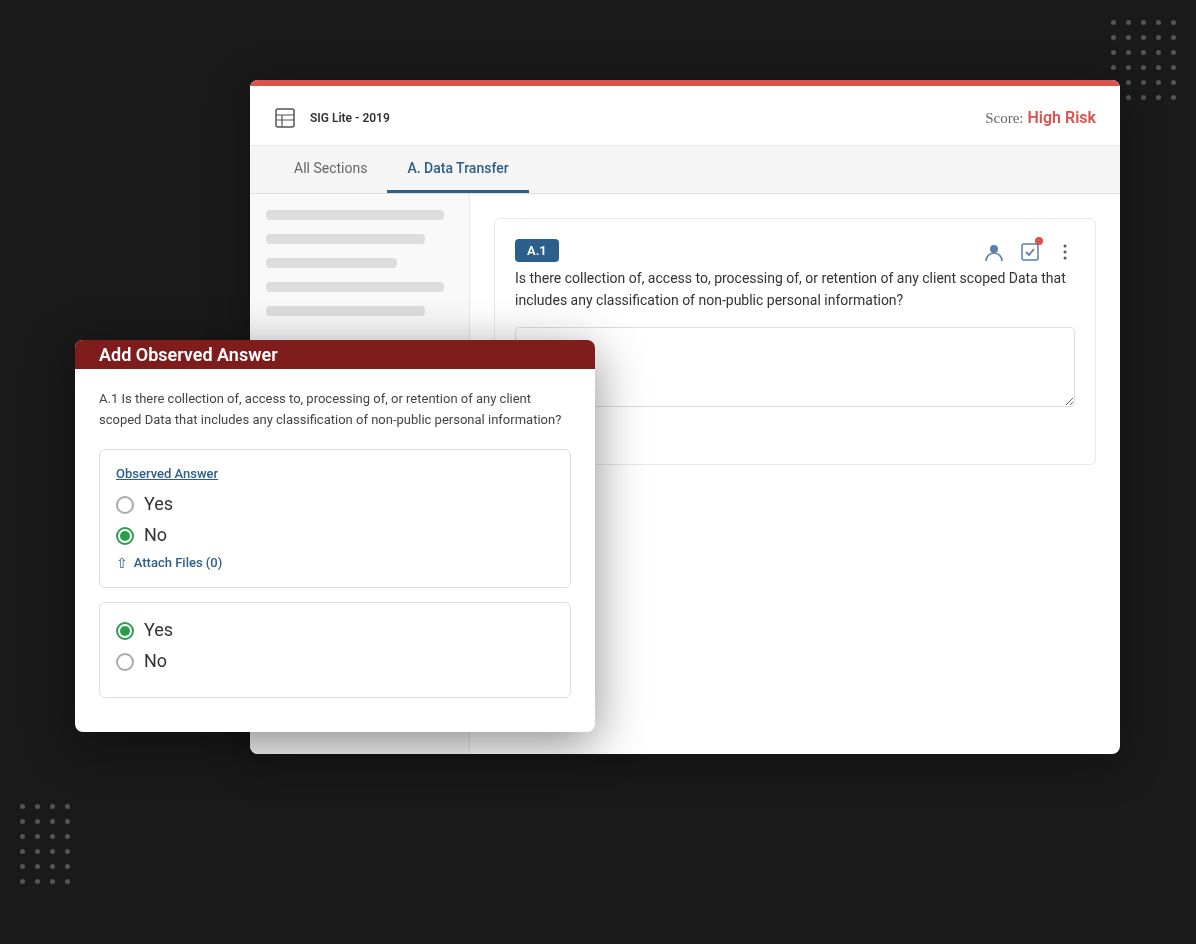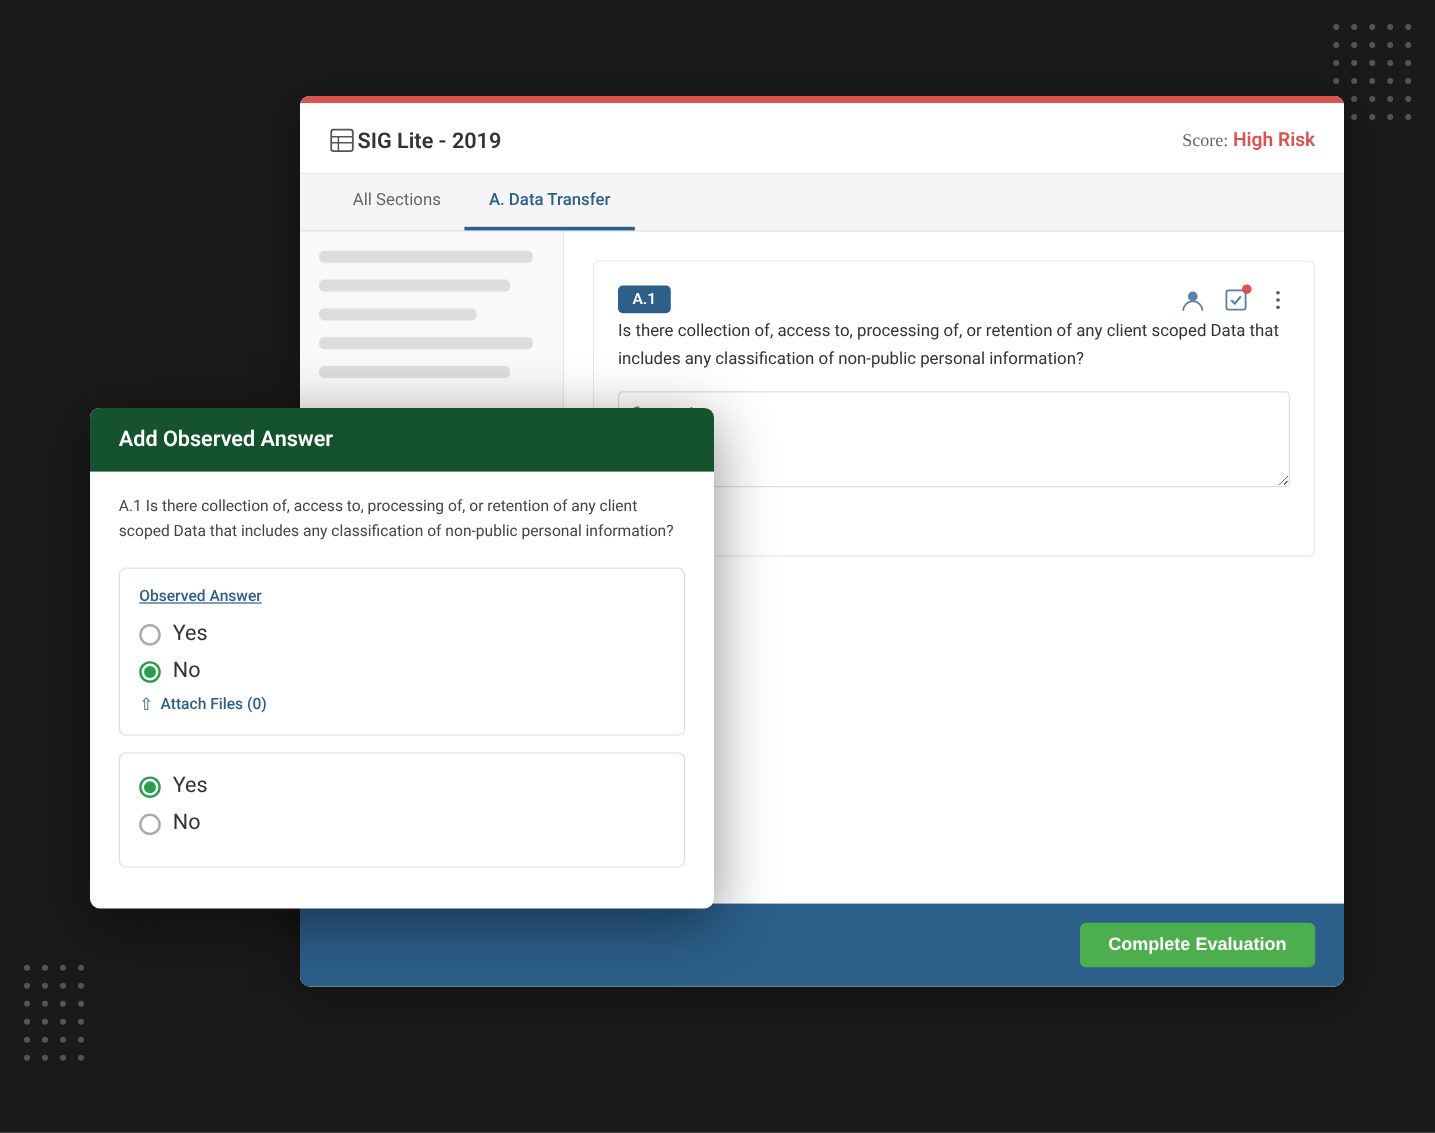--- a/index.html
+++ b/index.html
@@ -54,22 +54,22 @@
       display: flex;
       align-items: center;
       justify-content: space-between;
       padding: 20px 24px 16px;
       background: #fff;
       border-bottom: 1px solid #e8e8e8;
     }
     .main-card-title {
       display: flex;
       align-items: center;
-      gap: 2px;
-      font-size: 18px;
+      gap: 14px;
+      font-size: 12px;
       font-weight: 600;
       color: #333;
       text-align: right;
     }
     .title-icon {
       color: #666;
       font-size: 18px;
     }
     .score-label {
       font-size: 15px;
@@ -228,22 +228,22 @@
       position: absolute;
       top: 340px;
       left: 75px;
       width: 520px;
       background: #fff;
       border-radius: 8px;
       box-shadow: 0 12px 50px rgba(0,0,0,0.45);
       overflow: hidden;
     }
     .modal-header {
-      background: #14532d;
-      padding: 16px 24px;
+      background: #7f1d1d;
+      padding: 4px 24px;
     }
     .modal-title {
       color: #fff;
       font-size: 18px;
       font-weight: 600;
     }
     .modal-body {
       padding: 20px 24px;
     }
     .modal-question-text {
@@ -451,23 +451,20 @@
         <p class="question-text">Is there collection of, access to, processing of, or retention of any client scoped Data that includes any classification of non-public personal information?</p>
         <textarea class="comment-area" placeholder="Comment" style=""></textarea>
         <div class="char-count">
           <span class="char-box">10</span>
           <span>/ 10</span>
         </div>
       </div>
     </div>
   </div>
 
-  <div class="bottom-bar">
-    <button class="complete-btn">Complete Evaluation</button>
-  </div>
 </div>
 
 <div class="modal-overlay">
   <div class="modal-header">
     <span class="modal-title">Add Observed Answer</span>
   </div>
   <div class="modal-body">
     <p class="modal-question-text">A.1 Is there collection of, access to, processing of, or retention of any client scoped Data that includes any classification of non-public personal information?</p>
 
     <div class="answer-section">

